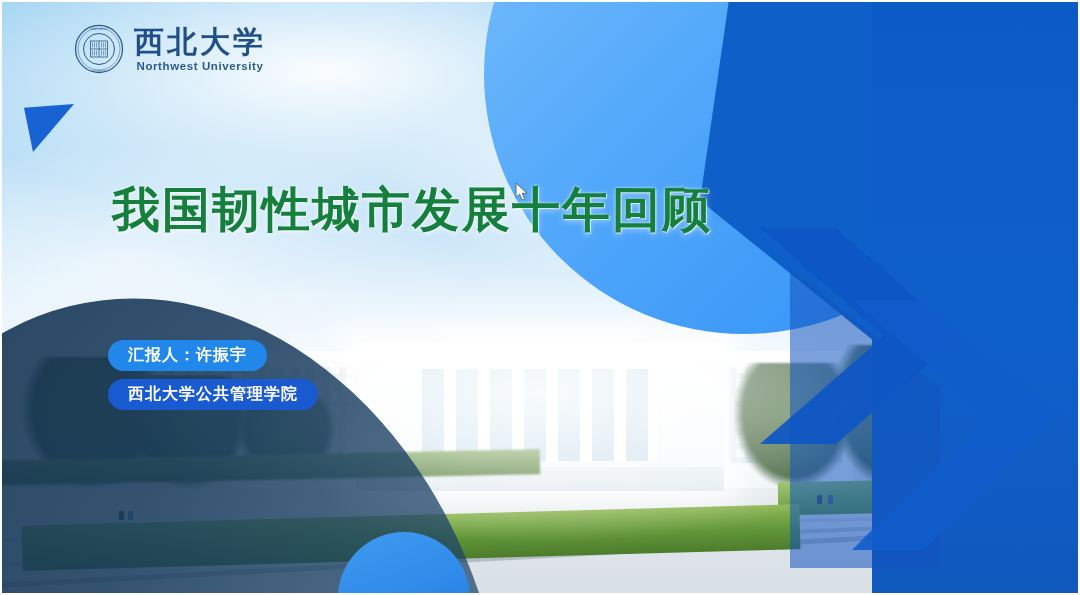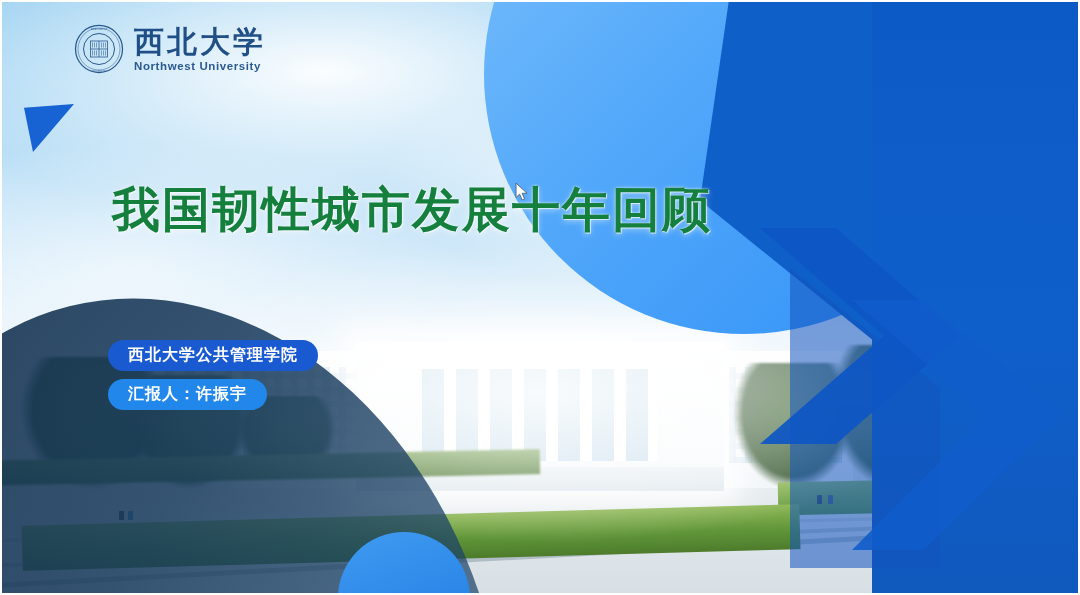--- a/index.html
+++ b/index.html
@@ -232,21 +232,21 @@
 
   
   .logo {
     position: absolute;
     left: 74px; top: 24px;
     display: flex;
     align-items: center;
     gap: 10px;
   }
   .seal { width: 50px; height: 50px; flex: 0 0 auto; opacity: 0.92; }
-  .logo-text { display: flex; flex-direction: column; }
+  .logo-text { display: flex; flex-direction: column; align-items: center; }
   .logo-cn {
     font-family: "DejaVu Serif", "Liberation Serif", serif;
     font-size: 30px;
     font-weight: 700;
     color: #13447f;
     letter-spacing: 3px;
     line-height: 1.05;
     opacity: 0.93;
   }
   .logo-en {
@@ -412,22 +412,22 @@
     </svg>
     <div class="logo-text">
       <div class="logo-cn">西北大学</div>
       <div class="logo-en">Northwest University</div>
     </div>
   </div>
 
   <div class="title">我国韧性城市发展十年回顾</div>
 
   <div class="badges">
+    <div class="badge primary">汇报人：许振宇</div>
     <div class="badge secondary">西北大学公共管理学院</div>
-    <div class="badge primary">汇报人：许振宇</div>
   </div>
 
   <svg class="cursor" viewBox="0 0 14 20">
     <path d="M1 1 L1 15.5 L4.6 12.2 L7.1 18 L9.6 16.9 L7.2 11.3 L12 11.2 Z" fill="#ffffff" stroke="#5b6a78" stroke-width="1"></path>
   </svg>
 
   <div class="frame"></div>
 
 </div>
 

